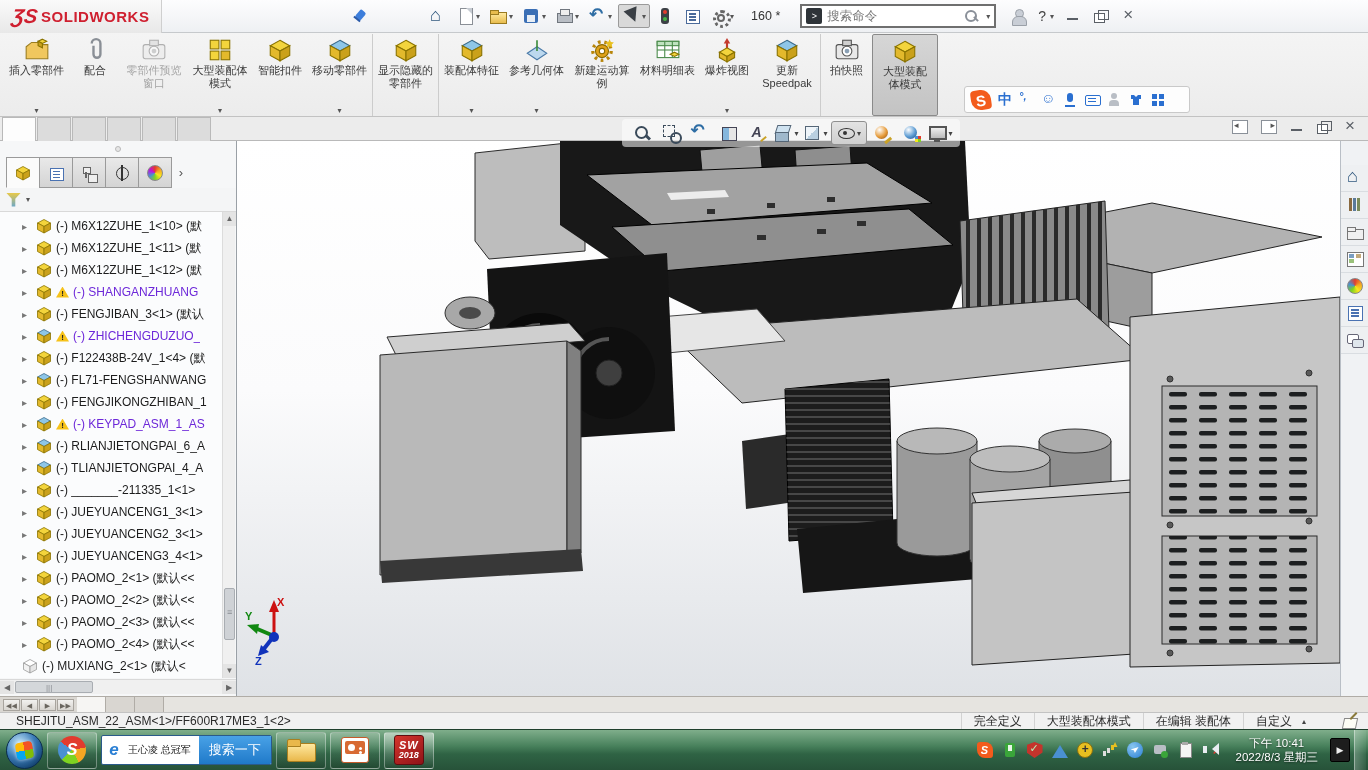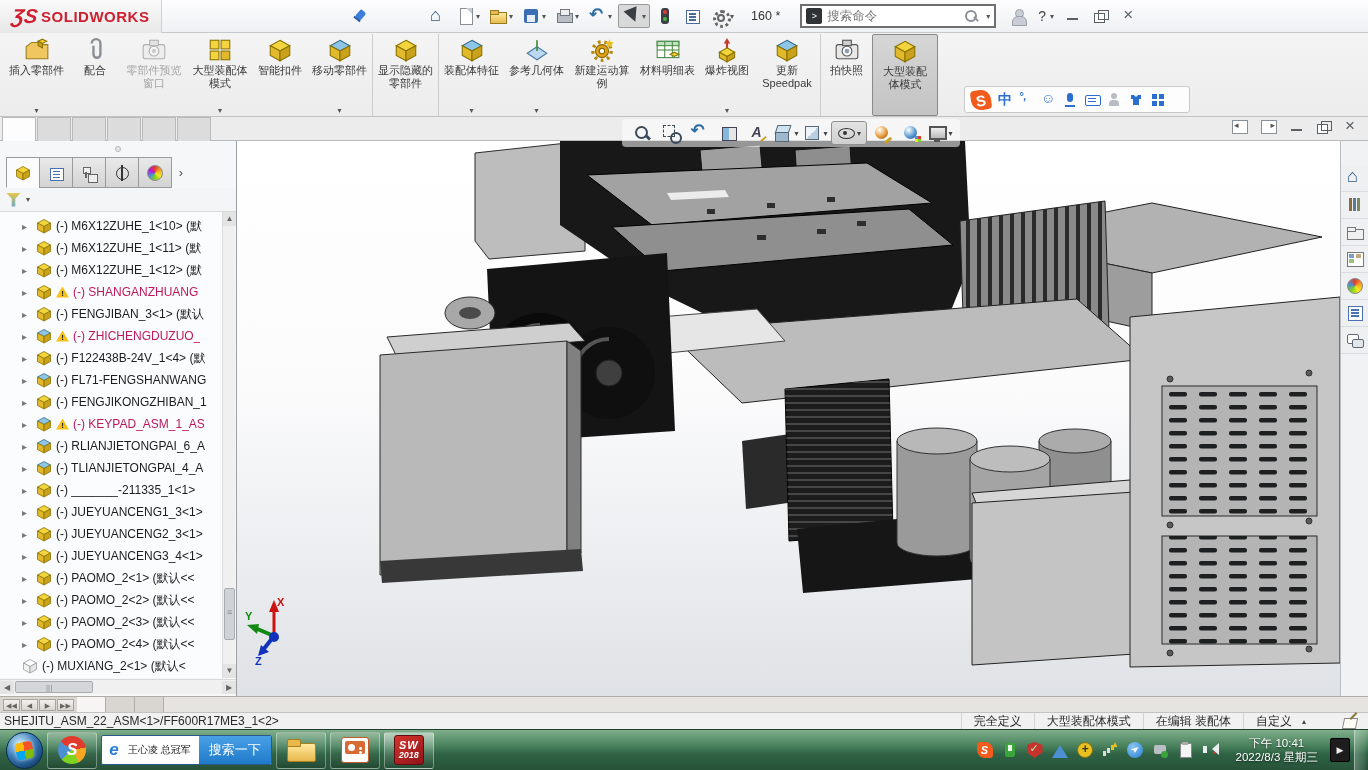--- a/index.html
+++ b/index.html
@@ -108,21 +108,21 @@
 
 #filterrow{position:absolute;left:0;top:47px;width:236px;height:24px;background:#f4f5f6;border-bottom:1px solid #d9d9d9;display:flex;align-items:center;padding-left:6px;gap:3px}
 .funnel{width:15px;height:14px;background:linear-gradient(#e8c94a,#6aa7c9);clip-path:polygon(0 0,100% 0,62% 45%,62% 100%,38% 100%,38% 45%);}
 
 #tree{position:absolute;left:0;top:71px;width:223px;height:466px;background:#fbfcfd;overflow:hidden;padding-top:3px}
 .trow{display:flex;align-items:center;height:22px;padding-left:22px;gap:4px;white-space:nowrap}
 .texp{width:10px;font-size:10px;color:#777;flex:none}
 .tico{width:16px;height:16px;flex:none}
 .twarn{width:13px;height:11px;flex:none;background:#f6c21a;clip-path:polygon(50% 0,100% 100%,0 100%);color:#222;font-size:8px;font-weight:bold;text-align:center;line-height:14px}
 .ttext{font-size:12px;color:#1c1c1c;overflow:hidden}
-.trow.olive .ttext{color:#be185d}
+.trow.olive .ttext{color:#6d28d9}
 
 #vscroll{position:absolute;right:1px;top:71px;width:13px;height:466px;background:#f0f0f0;border-left:1px solid #dcdcdc}
 #vscroll .arr{position:absolute;left:0;width:13px;height:14px;color:#666;font-size:8px;text-align:center;line-height:14px;background:#e4e4e4}
 #vscroll .arr.up{top:0}#vscroll .arr.dn{bottom:0}
 #vthumb{position:absolute;left:1px;top:376px;width:11px;height:52px;background:#cfd2d6;border:1px solid #a9adb2;border-radius:2px}
 #vthumb::after{content:"≡";position:absolute;left:2px;top:18px;font-size:9px;color:#8a8e93}
 #hscroll{position:absolute;left:0;top:538px;width:236px;height:15px;background:#f0f0f0;border-top:1px solid #d9d9d9}
 #hscroll .arr{position:absolute;top:1px;width:14px;height:13px;color:#666;font-size:8px;text-align:center;line-height:13px;background:#e4e4e4}
 #hscroll .arr.lf{left:0}#hscroll .arr.rt{right:0}
 #hthumb{position:absolute;left:15px;top:1px;width:78px;height:12px;background:#d4d7da;border:1px solid #a9adb2;border-radius:2px}
@@ -173,21 +173,21 @@
 .tp-forum::before{content:"";position:absolute;left:1px;top:3px;width:10px;height:8px;border:1.5px solid #667;border-radius:2px;background:#fff}
 .tp-forum::after{content:"";position:absolute;left:6px;top:8px;width:10px;height:7px;border:1.5px solid #667;border-radius:2px;background:#dfe6ec}
 
 #doctabs{position:absolute;left:0;top:696px;width:1368px;height:16px;background:#e6e4e0;border-top:1px solid #b0aca6;display:flex;align-items:stretch}
 .navbtns{display:flex;align-items:center;gap:1px;padding:0 3px;background:#dad7d2}
 .nv{width:17px;height:12px;background:linear-gradient(#f2f1ef,#d8d5d0);border:1px solid #a8a49e;color:#6a665f;font-size:7px;text-align:center;line-height:11px}
 .dtab{padding:1px 14px 0;font-size:11.5px;color:#333;background:#d9d6d1;border-right:1px solid #b0aca6;display:flex;align-items:center}
 .dtab.active{background:#f6f5f3;font-weight:bold}
 
 #statusbar{position:absolute;left:0;top:712px;width:1368px;height:17px;background:#f1f1f1;border-top:1px solid #c3c3c3;display:flex;align-items:center;font-size:12px;color:#2a2a2a}
-#sel-text{margin-left:4px;white-space:nowrap}
+#sel-text{margin-left:16px;white-space:nowrap}
 #sbright{margin-left:auto;display:flex;align-items:flex-end;height:100%}
 .sbseg{padding:0 12px;border-left:1px solid #d2d2d2;height:100%;display:flex;align-items:center;white-space:nowrap}
 .sb-arrow{font-size:8px;color:#444;margin-left:10px}
 .sb-edit{width:16px;height:13px;position:relative;margin:0 10px 0 24px}
 .sb-edit::before{content:"";position:absolute;left:1px;top:2px;width:12px;height:9px;border:1px solid #888;background:#fdfdf5;transform:skewX(-12deg)}
 .sb-edit::after{content:"";position:absolute;right:0;top:-1px;width:9px;height:2px;background:#8a7a3a;transform:rotate(-45deg)}
 
 #taskbar{position:absolute;left:0;top:729px;width:1368px;height:41px;background:linear-gradient(#7fae8b,#48815c 40%,#2f6344 60%,#275239);border-top:1px solid #1e3f2c;display:flex;align-items:center;padding:0 2px;gap:4px}
 #start-orb{width:37px;height:37px;border-radius:50%;background:radial-gradient(circle at 35% 28%,#bfe3f7,#3c7cb8 45%,#0d3a66 85%);border:1px solid #0a2c4e;display:flex;align-items:center;justify-content:center;margin-left:4px}
 #start-orb i{width:17px;height:17px;border-radius:4px;background:conic-gradient(#f35325 0 25%,#81bc06 0 50%,#05a6f0 0 75%,#ffba08 0);transform:rotate(-10deg);box-shadow:0 0 4px rgba(255,255,255,.7)}

